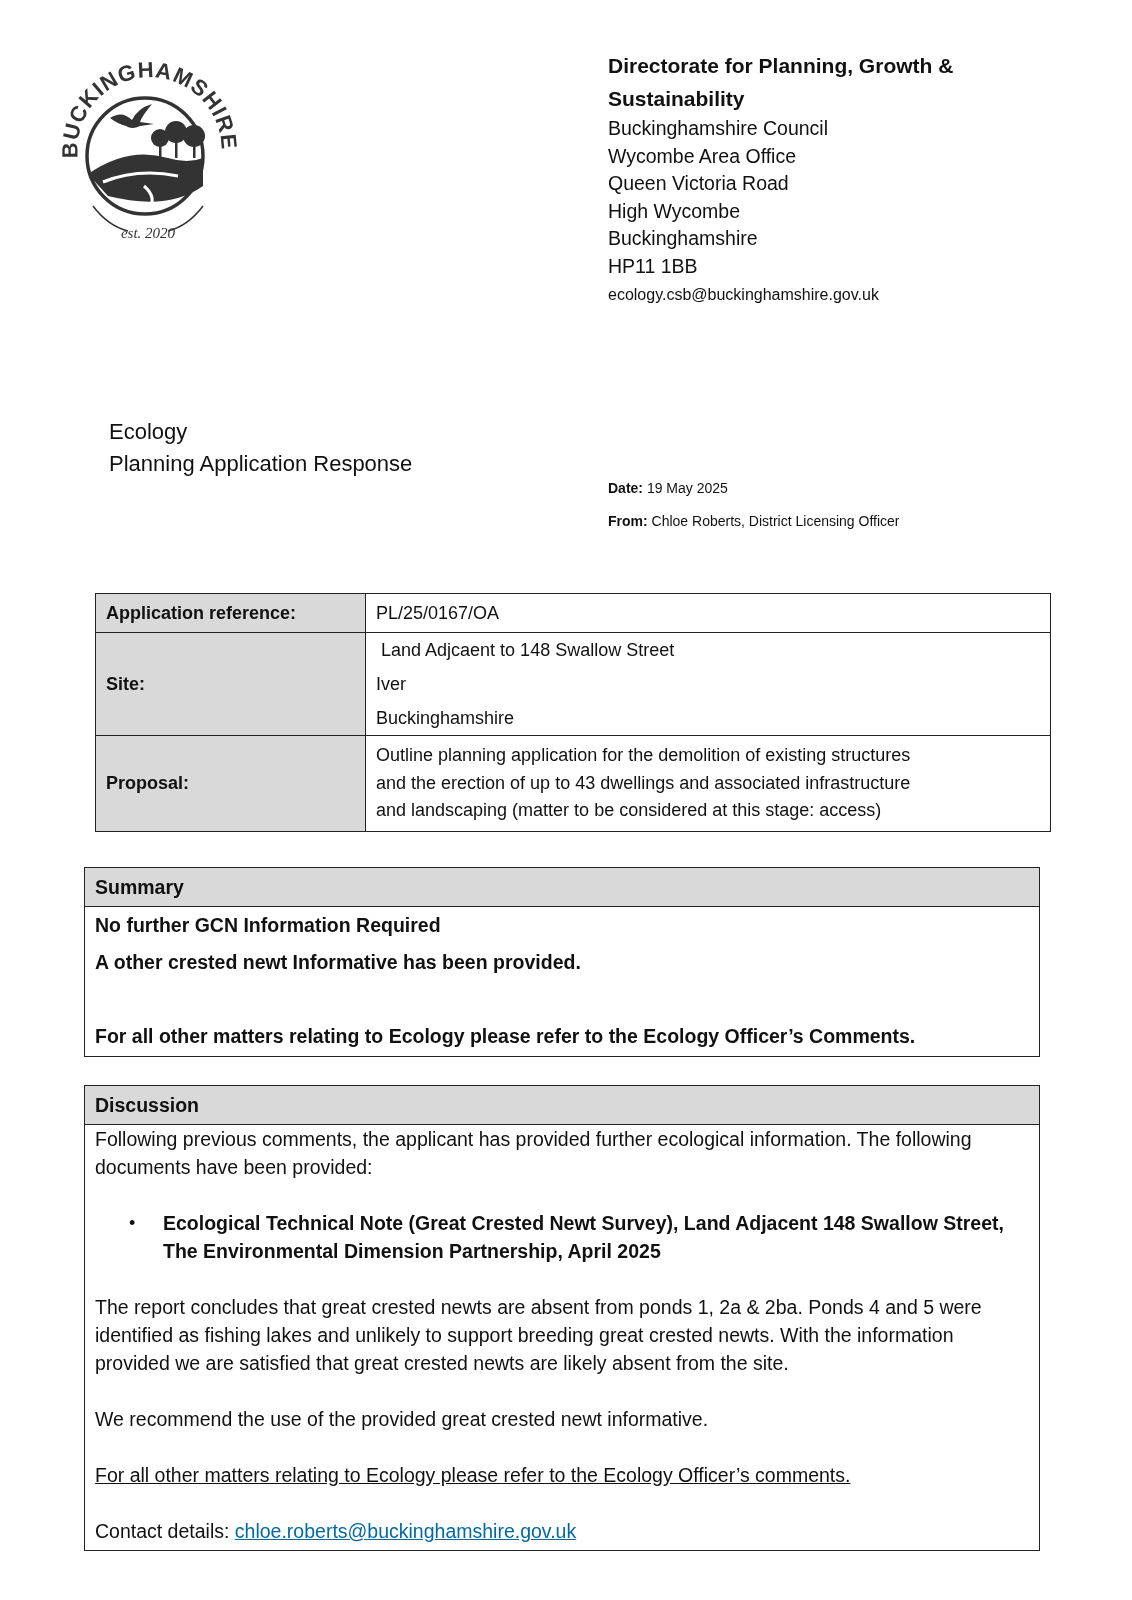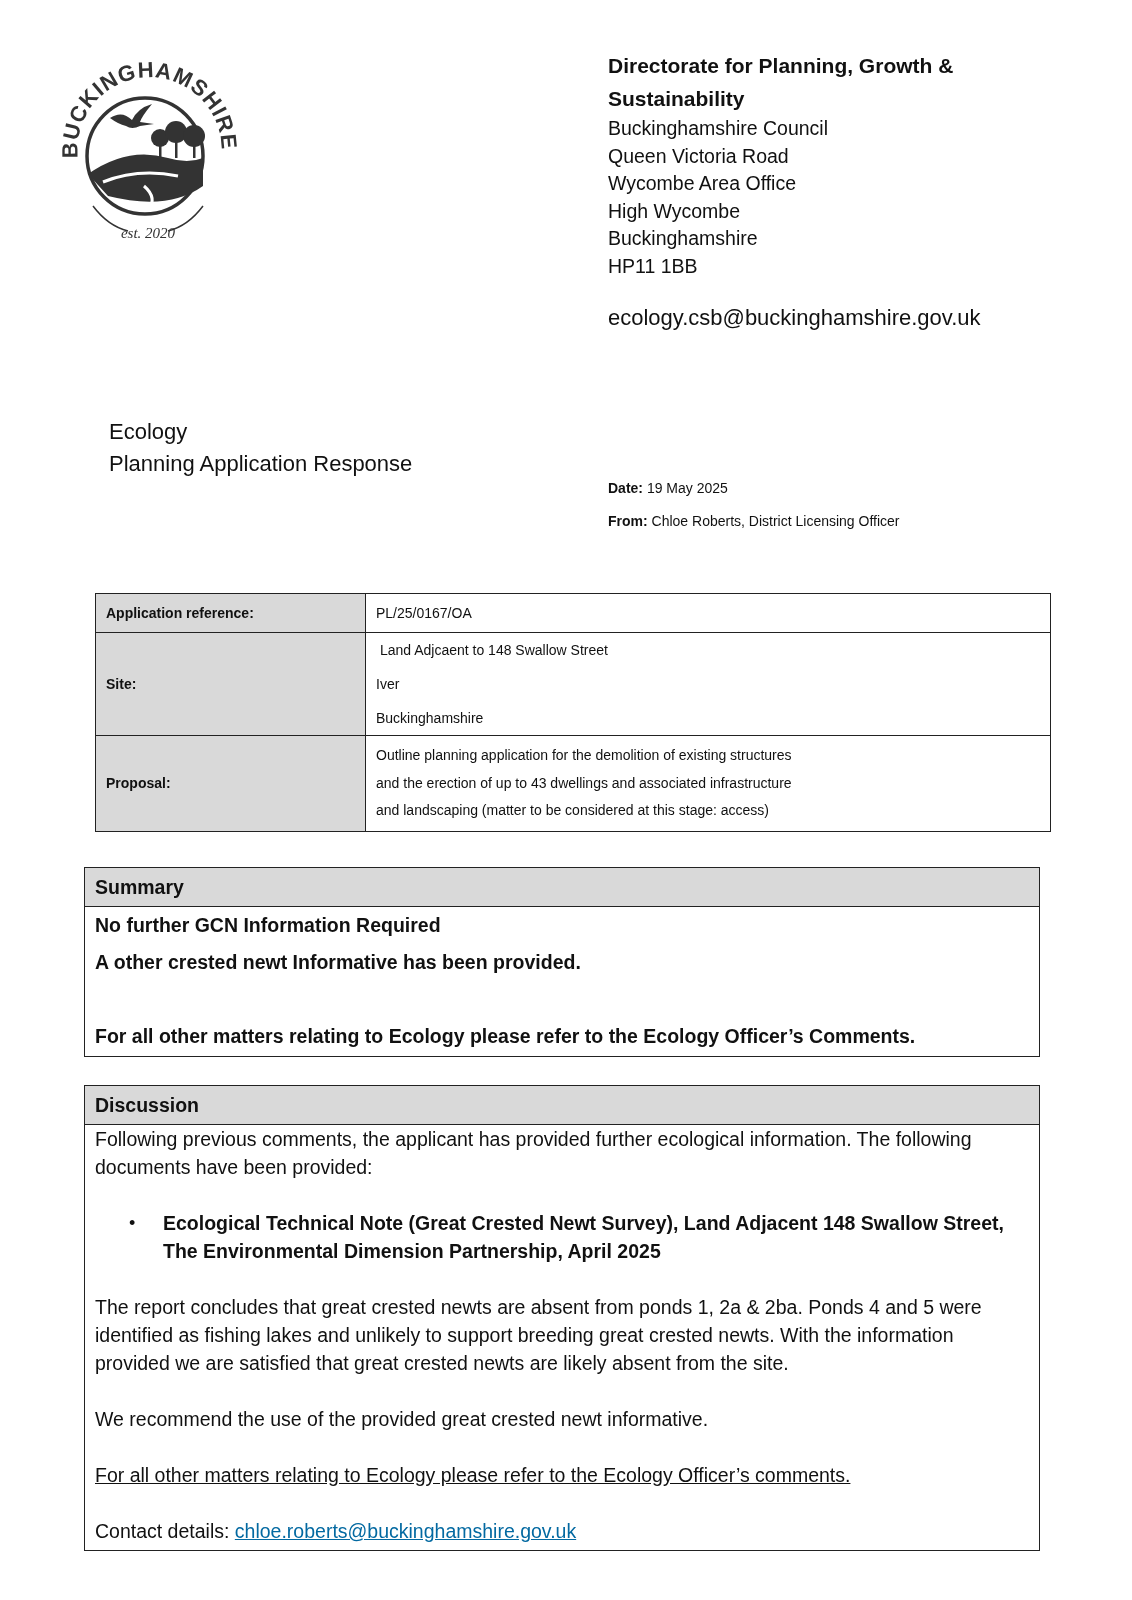--- a/index.html
+++ b/index.html
@@ -5,29 +5,29 @@
   html, body { margin: 0; padding: 0; background: #ffffff; }
   body {
     width: 1132px; height: 1600px; position: relative; overflow: hidden;
     font-family: "Liberation Sans", "DejaVu Sans", sans-serif;
     color: #111111;
   }
   .logo { position: absolute; left: 48px; top: 46px; width: 200px; height: 210px; }
   .header-block { position: absolute; left: 608px; top: 49px; width: 480px; }
   .dir-title { font-size: 21px; font-weight: bold; line-height: 33px; margin: 0; }
   .addr-line { font-size: 19.5px; line-height: 27.6px; }
-  .email-line { font-size: 22px; line-height: 27px; margin-top: 23px; }
+  .email-line { font-size: 16px; line-height: 27px; margin-top: 0; }
   .doc-title { position: absolute; left: 95px; top: 416px; }
   .doc-title div { font-size: 22px; font-weight: normal; line-height: 32px; margin-left: 14px; }
   .meta { position: absolute; left: 608px; top: 472px; font-size: 14px; }
   .meta div { line-height: 33px; }
   .meta b { font-weight: bold; }
   table.info {
     position: absolute; left: 95px; top: 593px; width: 956px;
-    border-collapse: collapse; font-size: 14px;
+    border-collapse: collapse; font-size: 18px;
   }
   table.info td { border: 1.3px solid #222; vertical-align: middle; padding: 0 10px; }
   table.info td.lbl { background: #d9d9d9; font-weight: bold; width: 249px; }
   table.info td.val { background: #ffffff; }
   .row-ref td { height: 38px; }
   .site-lines div { line-height: 34px; }
   .prop-lines div { line-height: 27.5px; }
   .box {
     position: absolute; left: 84px; width: 954px;
     border: 1.3px solid #222; font-size: 19.5px;
@@ -76,22 +76,22 @@
     <path d="M45,160 Q60,180 80,185" stroke="#333" stroke-width="1.5" fill="none"></path>
     <path d="M120,185 Q140,180 155,160" stroke="#333" stroke-width="1.5" fill="none"></path>
     <text x="100" y="192" text-anchor="middle" font-family="Liberation Serif, serif" font-style="italic" font-size="15" fill="#333">est. 2020</text>
   </svg>
 </div>
 
 <div class="header-block">
   <div class="dir-title">Directorate for Planning, Growth &amp;</div>
   <div class="dir-title">Sustainability</div>
   <div class="addr-line">Buckinghamshire Council</div>
+  <div class="addr-line">Wycombe Area Office</div>
   <div class="addr-line">Queen Victoria Road</div>
-  <div class="addr-line">Wycombe Area Office</div>
   <div class="addr-line">High Wycombe</div>
   <div class="addr-line">Buckinghamshire</div>
   <div class="addr-line">HP11 1BB</div>
   <div class="email-line">ecology.csb@buckinghamshire.gov.uk</div>
 </div>
 
 <div class="doc-title">
   <div>Ecology</div>
   <div>Planning Application Response</div>
 </div>

